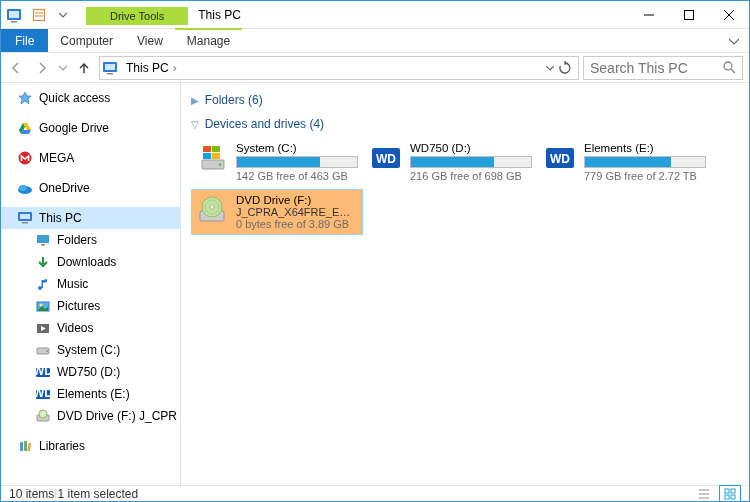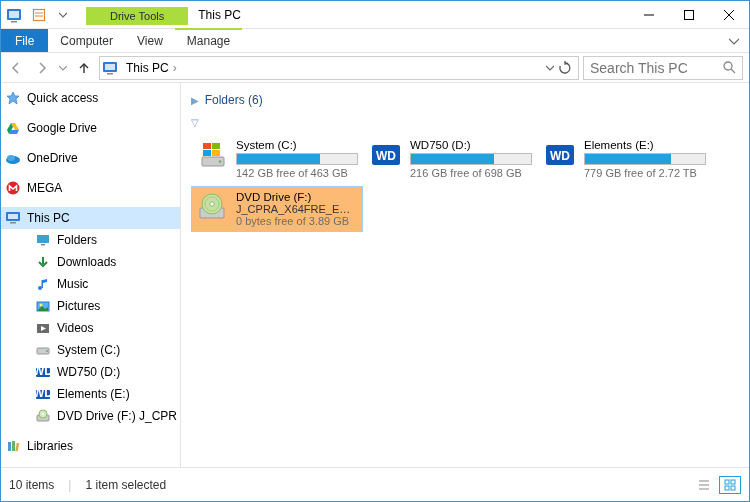--- a/index.html
+++ b/index.html
@@ -33,42 +33,42 @@
   .addr-actions { margin-left: auto; display: flex; align-items: center; gap: 4px; padding-right: 4px; }
   .searchbox { width: 160px; height: 24px; border: 1px solid #ccc; display: flex; align-items: center; padding: 0 6px; color: #888; }
   .searchbox input { border: none; outline: none; font-size: 14px; color: #333; width: 130px; }
 
   
   .body { flex: 1; display: flex; min-height: 0; }
 
   
   .sidebar { width: 180px; border-right: 1px solid #e5e5e5; overflow-x: hidden; overflow-y: auto; padding-top: 4px; }
   .side-group { margin-bottom: 8px; }
-  .side-item { display: flex; align-items: center; gap: 6px; height: 22px; padding-left: 4px; white-space: nowrap; overflow: hidden; text-overflow: ellipsis; }
+  .side-item { display: flex; align-items: center; gap: 6px; height: 22px; padding-left: 16px; white-space: nowrap; overflow: hidden; text-overflow: ellipsis; }
   .side-item.deep { padding-left: 34px; }
   .side-item.selected { background: #cde8ff; }
   .sicon { width: 16px; height: 16px; display: inline-flex; justify-content: center; align-items: center; flex-shrink: 0; }
 
   
   .main { flex: 1; overflow: auto; padding: 6px 10px; }
   .group-header { display: flex; align-items: center; gap: 6px; color: #1a4e8a; padding: 4px 0 6px 0; }
   .group-header .chevron { color: #7aa3cc; font-size: 10px; }
   .drives { display: flex; flex-wrap: wrap; gap: 2px; }
   .drive { width: 172px; padding: 4px; display: flex; align-items: flex-start; gap: 8px; border: 1px solid transparent; }
   .drive.selected { background: #fdba74; border-color: #9ed0ff; }
   .drive-icon { width: 32px; height: 32px; flex-shrink: 0; display: flex; justify-content: center; align-items: center; }
   .drive-info { flex: 1; min-width: 0; }
   .drive-name { font-size: 11.5px; white-space: nowrap; overflow: hidden; text-overflow: ellipsis; }
   .drive-bar { height: 12px; border: 1px solid #bdbdbd; background: #eee; margin: 2px 0; position: relative; }
   .drive-bar-fill { position: absolute; inset: 0 auto 0 0; background: #26a0da; }
   .drive-free { font-size: 11px; color: #6d6d6d; white-space: nowrap; overflow: hidden; text-overflow: ellipsis; }
   .drive-sub { font-size: 11px; color: #333; white-space: nowrap; overflow: hidden; text-overflow: ellipsis; }
 
   
-  .statusbar { height: 34px; border-top: 1px solid #e5e5e5; display: flex; align-items: center; padding: 0 8px; gap: 14px; color: #333; }
+  .statusbar { height: 16px; border-top: 1px solid #e5e5e5; display: flex; align-items: center; padding: 0 8px; color: #333; }
   .statusbar .right { margin-left: auto; display: flex; gap: 4px; }
   .viewtoggle { width: 22px; height: 18px; border: 1px solid transparent; display: flex; justify-content: center; align-items: center; color: #666; }
   .viewtoggle.active { border-color: #26a0da; color: #26a0da; }
 
   
   svg { display: block; }
 </style>
 </head>
 <body>
 
@@ -211,37 +211,37 @@
                 <polygon points="5,2 1,9 3,13 7,6" fill="#0f9d58"></polygon>
                 <polygon points="13,9 11,13 3,13 5,9" fill="#4285f4"></polygon>
               </svg>
             </span>
           <span>Google Drive</span>
         </div>
       </div>
       <div class="side-group">
         <div class="side-item">
           <span class="sicon">
+              <svg width="14" height="14">
+                <circle cx="7" cy="7" r="6.5" fill="#d9272e"></circle>
+                <path d="M3.5 10 V5 L7 8 L10.5 5 V10" fill="none" stroke="#fff" stroke-width="1.6"></path>
+              </svg>
+            </span>
+          <span>MEGA</span>
+        </div>
+      </div>
+      <div class="side-group">
+        <div class="side-item">
+          <span class="sicon">
               <svg width="16" height="12">
                 <ellipse cx="8" cy="8" rx="7" ry="4" fill="#1e88d2"></ellipse>
                 <ellipse cx="6" cy="6" rx="4" ry="3" fill="#4aa7e6"></ellipse>
               </svg>
             </span>
           <span>OneDrive</span>
-        </div>
-      </div>
-      <div class="side-group">
-        <div class="side-item">
-          <span class="sicon">
-              <svg width="14" height="14">
-                <circle cx="7" cy="7" r="6.5" fill="#d9272e"></circle>
-                <path d="M3.5 10 V5 L7 8 L10.5 5 V10" fill="none" stroke="#fff" stroke-width="1.6"></path>
-              </svg>
-            </span>
-          <span>MEGA</span>
         </div>
       </div>
       <div class="side-group">
         <div class="side-item selected">
           <span class="sicon">
               <svg width="16" height="14">
                 <rect x="1" y="1" width="14" height="9" rx="1" fill="#2f7bd9"></rect>
                 <rect x="3" y="3" width="10" height="5" fill="#cfe6fb"></rect>
                 <rect x="5" y="11" width="6" height="1.5" fill="#888"></rect>
               </svg>
@@ -349,20 +349,21 @@
     </div>
 
     <div class="main">
       <div class="group-header">
         <span class="chevron">▶</span>
         <span>Folders (6)</span>
       </div>
 
       <div class="group-header">
         <span class="chevron">▽</span>
+        <span>Devices and drives (4)</span>
       </div>
 
       <div class="drives" id="drives-container">
           <div class="drive">
             <div class="drive-icon">
               <svg width="32" height="32">
                 <rect x="6" y="18" width="22" height="9" rx="1" fill="#ccc" stroke="#999"></rect>
                 <circle cx="24" cy="22.5" r="1.2" fill="#5fb05f"></circle>
                 <rect x="7" y="4" width="8" height="6" fill="#f25022"></rect>
                 <rect x="16" y="4" width="8" height="6" fill="#7fba00"></rect>

